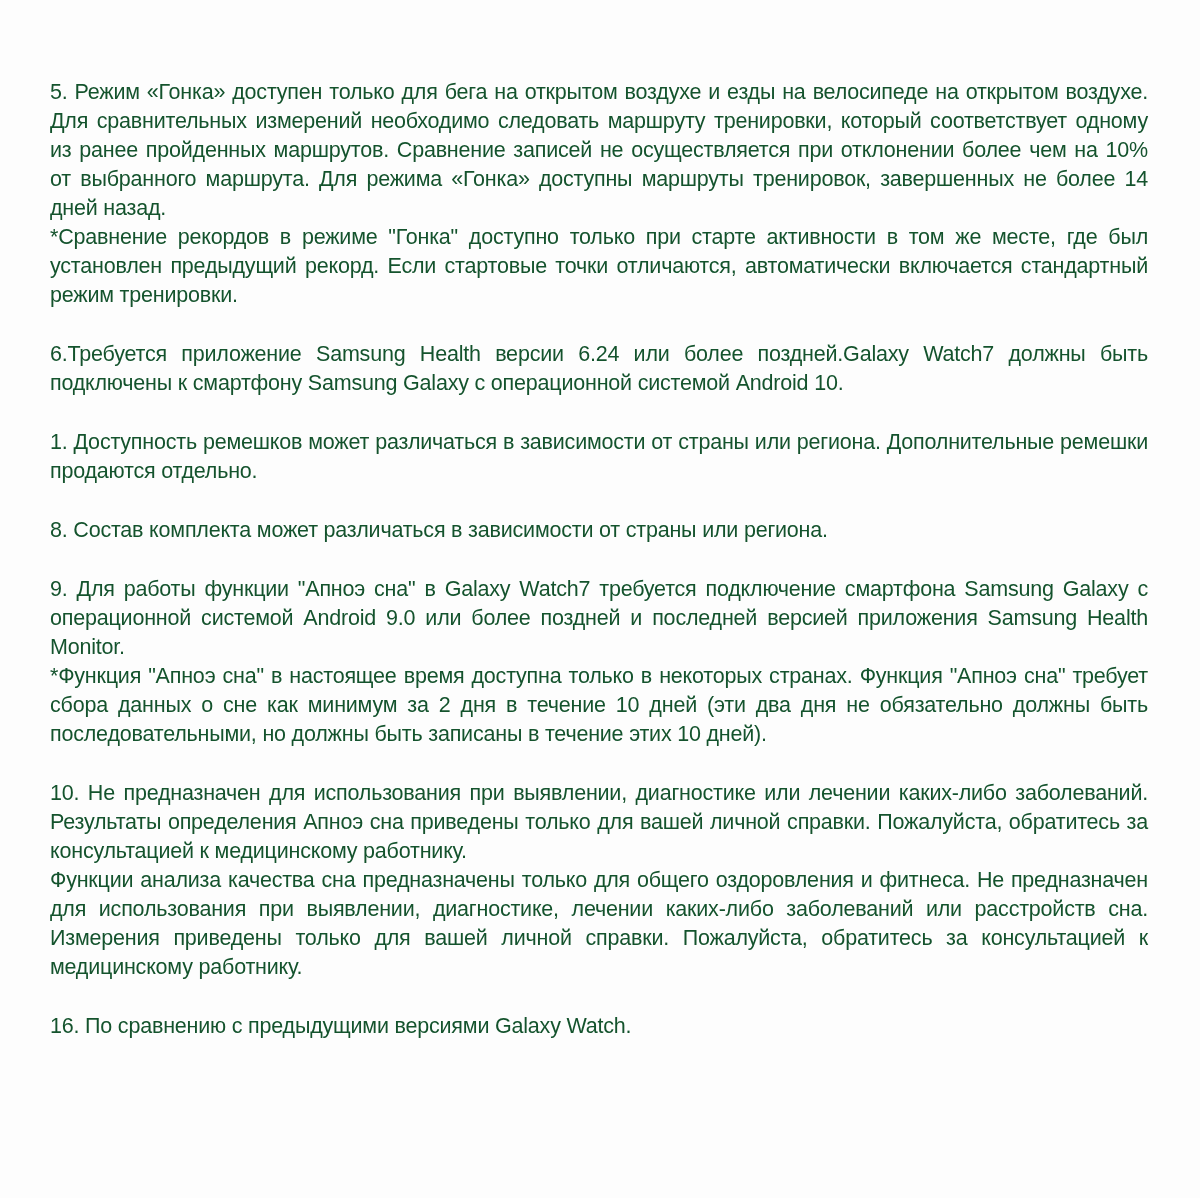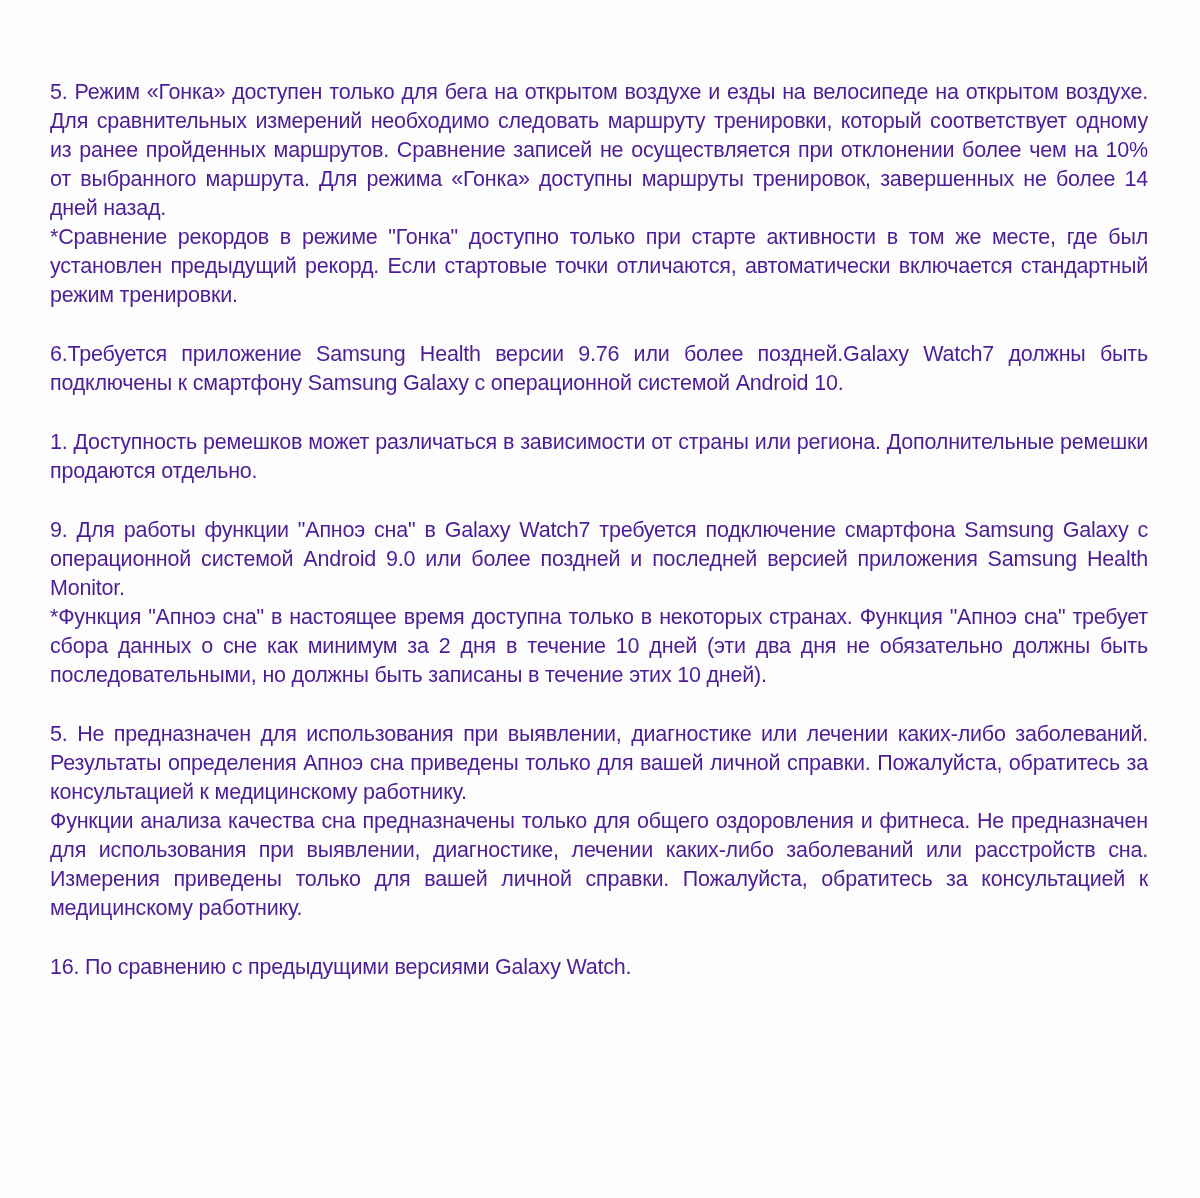--- a/index.html
+++ b/index.html
@@ -13,21 +13,21 @@
     overflow: hidden;
   }
   .page {
     box-sizing: border-box;
     width: 1200px;
     height: 884px;
     padding: 78px 52px 0 50px;
     font-family: "Liberation Sans", "DejaVu Sans", sans-serif;
     font-size: 21.5px;
     line-height: 29px;
-    color: #4c1d95;
+    color: #14532d;
     letter-spacing: -0.2px;
   }
   .footnote {
     margin: 0 0 30px 0;
   }
   .footnote p {
     margin: 0;
     text-align: justify;
     text-justify: inter-word;
   }
@@ -36,35 +36,38 @@
 <body>
 
 <main class="page">
 
   <section class="footnote">
     <p>5. Режим «Гонка» доступен только для бега на открытом воздухе и езды на велосипеде на открытом воздухе. Для сравнительных измерений необходимо следовать маршруту тренировки, который соответствует одному из ранее пройденных маршрутов. Сравнение записей не осуществляется при отклонении более чем на 10% от выбранного маршрута. Для режима «Гонка» доступны маршруты тренировок, завершенных не более 14 дней назад.</p>
     <p>*Сравнение рекордов в режиме "Гонка" доступно только при старте активности в том же месте, где был установлен предыдущий рекорд. Если стартовые точки отличаются, автоматически включается стандартный режим тренировки.</p>
   </section>
 
   <section class="footnote">
-    <p>6.Требуется приложение Samsung Health версии 9.76 или более поздней.Galaxy Watch7 должны быть подключены к смартфону Samsung Galaxy с операционной системой Android 10.</p>
+    <p>6.Требуется приложение Samsung Health версии 6.24 или более поздней.Galaxy Watch7 должны быть подключены к смартфону Samsung Galaxy с операционной системой Android 10.</p>
   </section>
 
   <section class="footnote">
     <p>1. Доступность ремешков может различаться в зависимости от страны или региона. Дополнительные ремешки продаются отдельно.</p>
   </section>
 
+  <section class="footnote">
+    <p>8. Состав комплекта может различаться в зависимости от страны или региона.</p>
+  </section>
 
   <section class="footnote">
     <p>9. Для работы функции "Апноэ сна" в Galaxy Watch7 требуется подключение смартфона Samsung Galaxy с операционной системой Android 9.0 или более поздней и последней версией приложения Samsung Health Monitor.</p>
     <p>*Функция "Апноэ сна" в настоящее время доступна только в некоторых странах. Функция "Апноэ сна" требует сбора данных о сне как минимум за 2 дня в течение 10 дней (эти два дня не обязательно должны быть последовательными, но должны быть записаны в течение этих 10 дней).</p>
   </section>
 
   <section class="footnote">
-    <p>5. Не предназначен для использования при выявлении, диагностике или лечении каких-либо заболеваний. Результаты определения Апноэ сна приведены только для вашей личной справки. Пожалуйста, обратитесь за консультацией к медицинскому работнику.</p>
+    <p>10. Не предназначен для использования при выявлении, диагностике или лечении каких-либо заболеваний. Результаты определения Апноэ сна приведены только для вашей личной справки. Пожалуйста, обратитесь за консультацией к медицинскому работнику.</p>
     <p>Функции анализа качества сна предназначены только для общего оздоровления и фитнеса. Не предназначен для использования при выявлении, диагностике, лечении каких-либо заболеваний или расстройств сна. Измерения приведены только для вашей личной справки. Пожалуйста, обратитесь за консультацией к медицинскому работнику.</p>
   </section>
 
   <section class="footnote">
     <p>16. По сравнению с предыдущими версиями Galaxy Watch.</p>
   </section>
 
 </main>
 
 </body></html>

